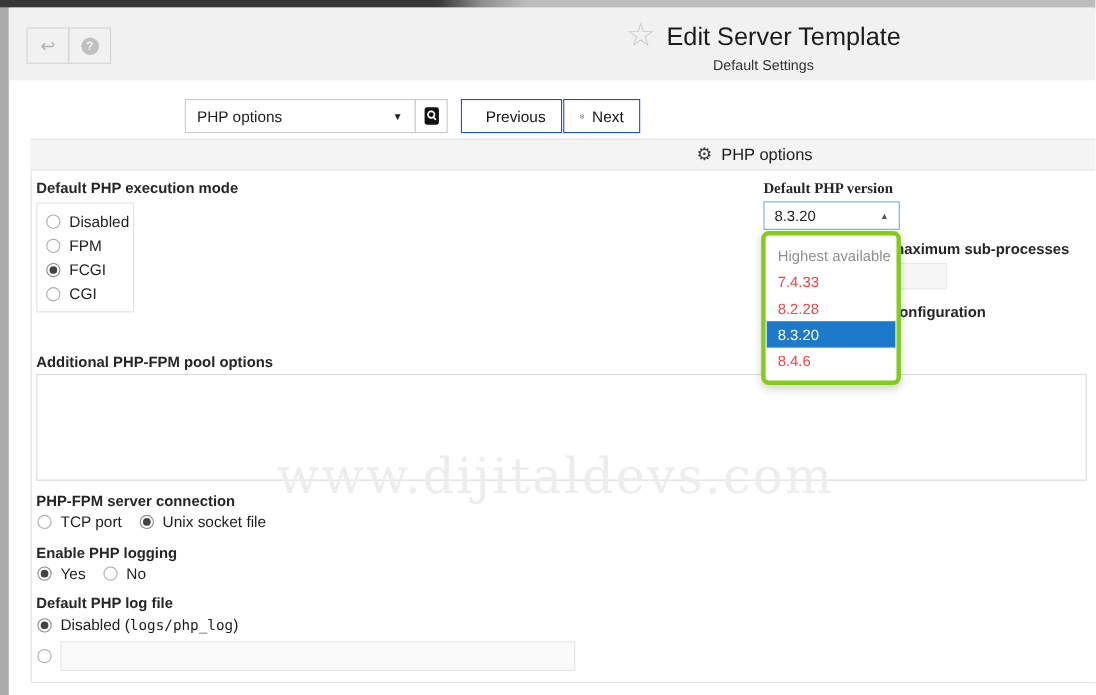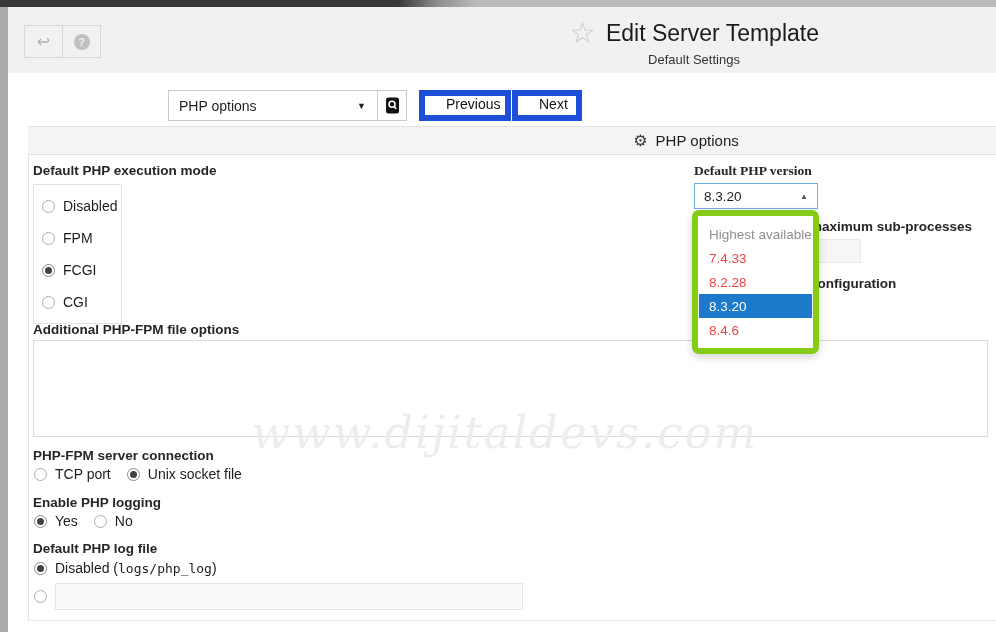--- a/index.html
+++ b/index.html
@@ -28,22 +28,22 @@
     font-size:13px;color:#333;}
 
   
   .tb-label{position:absolute;left:30px;top:90px;height:31px;line-height:31px;font-size:14px;color:#1f1f1f;}
   .tb-select{position:absolute;left:168px;top:90px;width:210px;height:31px;border:1px solid #c9c9c9;
     background:#fff;box-sizing:border-box;font-size:14px;color:#1f1f1f;display:flex;align-items:center;
     padding-left:10px;cursor:pointer;}
   .tb-select .caret{position:absolute;right:11px;font-size:9px;color:#222;}
   .tb-iconbtn{position:absolute;left:377px;top:90px;width:30px;height:31px;border:1px solid #c9c9c9;
     background:#fff;box-sizing:border-box;display:flex;align-items:center;justify-content:center;cursor:pointer;}
-  .tb-btn{position:absolute;top:90px;height:31px;border:6px solid #1d4ed8;background:#fff;
-    box-sizing:border-box;display:flex;align-items:flex-start;gap:7px;padding:0 14px;font-size:14px;
+  .tb-btn{position:absolute;top:90px;height:31px;border:1px solid #1d4ed8;background:#fff;
+    box-sizing:border-box;display:flex;align-items:center;gap:7px;padding:0 14px;font-size:14px;
     color:#141414;cursor:pointer;}
   .btn-prev{left:419px;width:92px;}
   .btn-next{left:512px;width:70px;}
 
   
   .section-box{position:absolute;left:28px;top:126px;width:968px;height:495px;box-sizing:border-box;
     border-left:1px solid #e4e4e4;border-bottom:1px solid #e7e7e7;}
   .section-band{position:absolute;left:28px;top:126px;width:968px;height:29px;background:#f4f4f4;
     box-sizing:border-box;border-top:1px solid #e4e4e4;border-bottom:1px solid #e4e4e4;}
   .band-content{position:absolute;left:561px;top:126px;width:250px;height:29px;display:flex;
@@ -54,49 +54,49 @@
   .blabel{position:absolute;font-size:13.5px;font-weight:700;color:#262626;white-space:nowrap;}
 
   
   .radio{width:13px;height:13px;border:1px solid #adadad;border-radius:50%;background:#fff;
     display:inline-block;position:relative;flex:none;box-sizing:border-box;cursor:pointer;}
   .radio.checked{border-color:#8a8a8a;}
   .radio.checked::after{content:"";position:absolute;left:2px;top:2px;right:2px;bottom:2px;
     background:#424242;border-radius:50%;}
   .ropt{display:flex;align-items:center;gap:8px;font-size:14px;color:#1d1d1d;}
 
-  .exec-box{position:absolute;left:33px;top:184px;width:89px;height:140px;box-sizing:border-box;
+  .exec-box{position:absolute;left:33px;top:184px;width:89px;height:100px;box-sizing:border-box;
     border:1px solid #e2e2e2;display:flex;flex-direction:column;justify-content:space-around;
     padding:5px 0 5px 8px;}
 
   
   .ver-select{position:absolute;left:694px;top:183px;width:124px;height:26px;box-sizing:border-box;
     border:1px solid #70b2e2;background:#fff;display:flex;align-items:center;padding-left:9px;
     font-size:13.5px;color:#1f1f1f;z-index:4;cursor:pointer;}
   .ver-select .caret{position:absolute;right:9px;font-size:8px;color:#555;}
   .dropdown{position:absolute;left:692px;top:210px;width:127px;box-sizing:border-box;background:#fff;
-    border:6px solid #84cc16;border-radius:7px;box-shadow:0 3px 8px rgba(0,0,0,.18);padding:6px 0;z-index:5;}
+    border:4px solid #84cc16;border-radius:7px;box-shadow:0 3px 8px rgba(0,0,0,.18);padding:6px 0;z-index:5;}
   .dd-item{height:24px;display:flex;align-items:center;padding-left:11px;font-size:13.5px;
     color:#ef4444;cursor:pointer;}
   .dd-item.muted{color:#8f8f8f;}
   .dd-item.selected{background:#1d79c9;color:#fff;margin:0 1px;padding-left:10px;}
 
   
   .frag{position:absolute;font-size:13.5px;font-weight:700;color:#262626;z-index:1;white-space:nowrap;}
   .behind-input{position:absolute;left:700px;top:239px;width:161px;height:24px;box-sizing:border-box;
     background:#f6f6f6;border:1px solid #e9e9e9;z-index:1;}
 
   
   .pool-textarea{position:absolute;left:33px;top:340px;width:955px;height:97px;box-sizing:border-box;
     border:1px solid #dadada;background:#fff;resize:none;font-family:"DejaVu Sans Mono",monospace;
     font-size:13px;padding:6px;outline:none;}
 
   
   .watermark{position:absolute;left:225px;top:406px;width:560px;text-align:center;
-    font-family:"DejaVu Serif",serif;font-style:italic;font-size:45px;color:#ededed;
+    font-family:"DejaVu Serif",serif;font-size:45px;color:#ededed;
     letter-spacing:2px;z-index:10;pointer-events:none;white-space:nowrap;}
 
   .inline-row{position:absolute;display:flex;align-items:center;}
   .gap14{margin-right:16px;}
   .mono{font-family:"DejaVu Sans Mono",monospace;font-size:13px;text-align:center;}
 
   .custom-input{position:absolute;left:55px;top:583px;width:468px;height:27px;box-sizing:border-box;
     background:#fafafa;border:1px solid #e5e5e5;font-size:13px;padding:0 8px;outline:none;
     font-family:"Liberation Sans",sans-serif;}
   .log-radio2{position:absolute;left:34px;top:590px;}
@@ -192,21 +192,21 @@
     <span class="caret">▲</span>
   </div>
   <div class="dropdown">
     <div class="dd-item muted">Highest available</div>
     <div class="dd-item">7.4.33</div>
     <div class="dd-item">8.2.28</div>
     <div class="dd-item selected">8.3.20</div>
     <div class="dd-item">8.4.6</div>
   </div>
 
-  <div class="blabel" style="left:33px;top:322px;">Additional PHP-FPM file options</div>
+  <div class="blabel" style="left:33px;top:322px;">Additional PHP-FPM pool options</div>
   <textarea class="pool-textarea" style=""></textarea>
 
   <div class="watermark">www.dijitaldevs.com</div>
 
   <div class="blabel" style="left:33px;top:448px;">PHP-FPM server connection</div>
   <div class="inline-row" style="left:34px;top:466px;">
     <div class="ropt gap14">
       <span class="radio"></span>
       <span>TCP port</span>
     </div>

